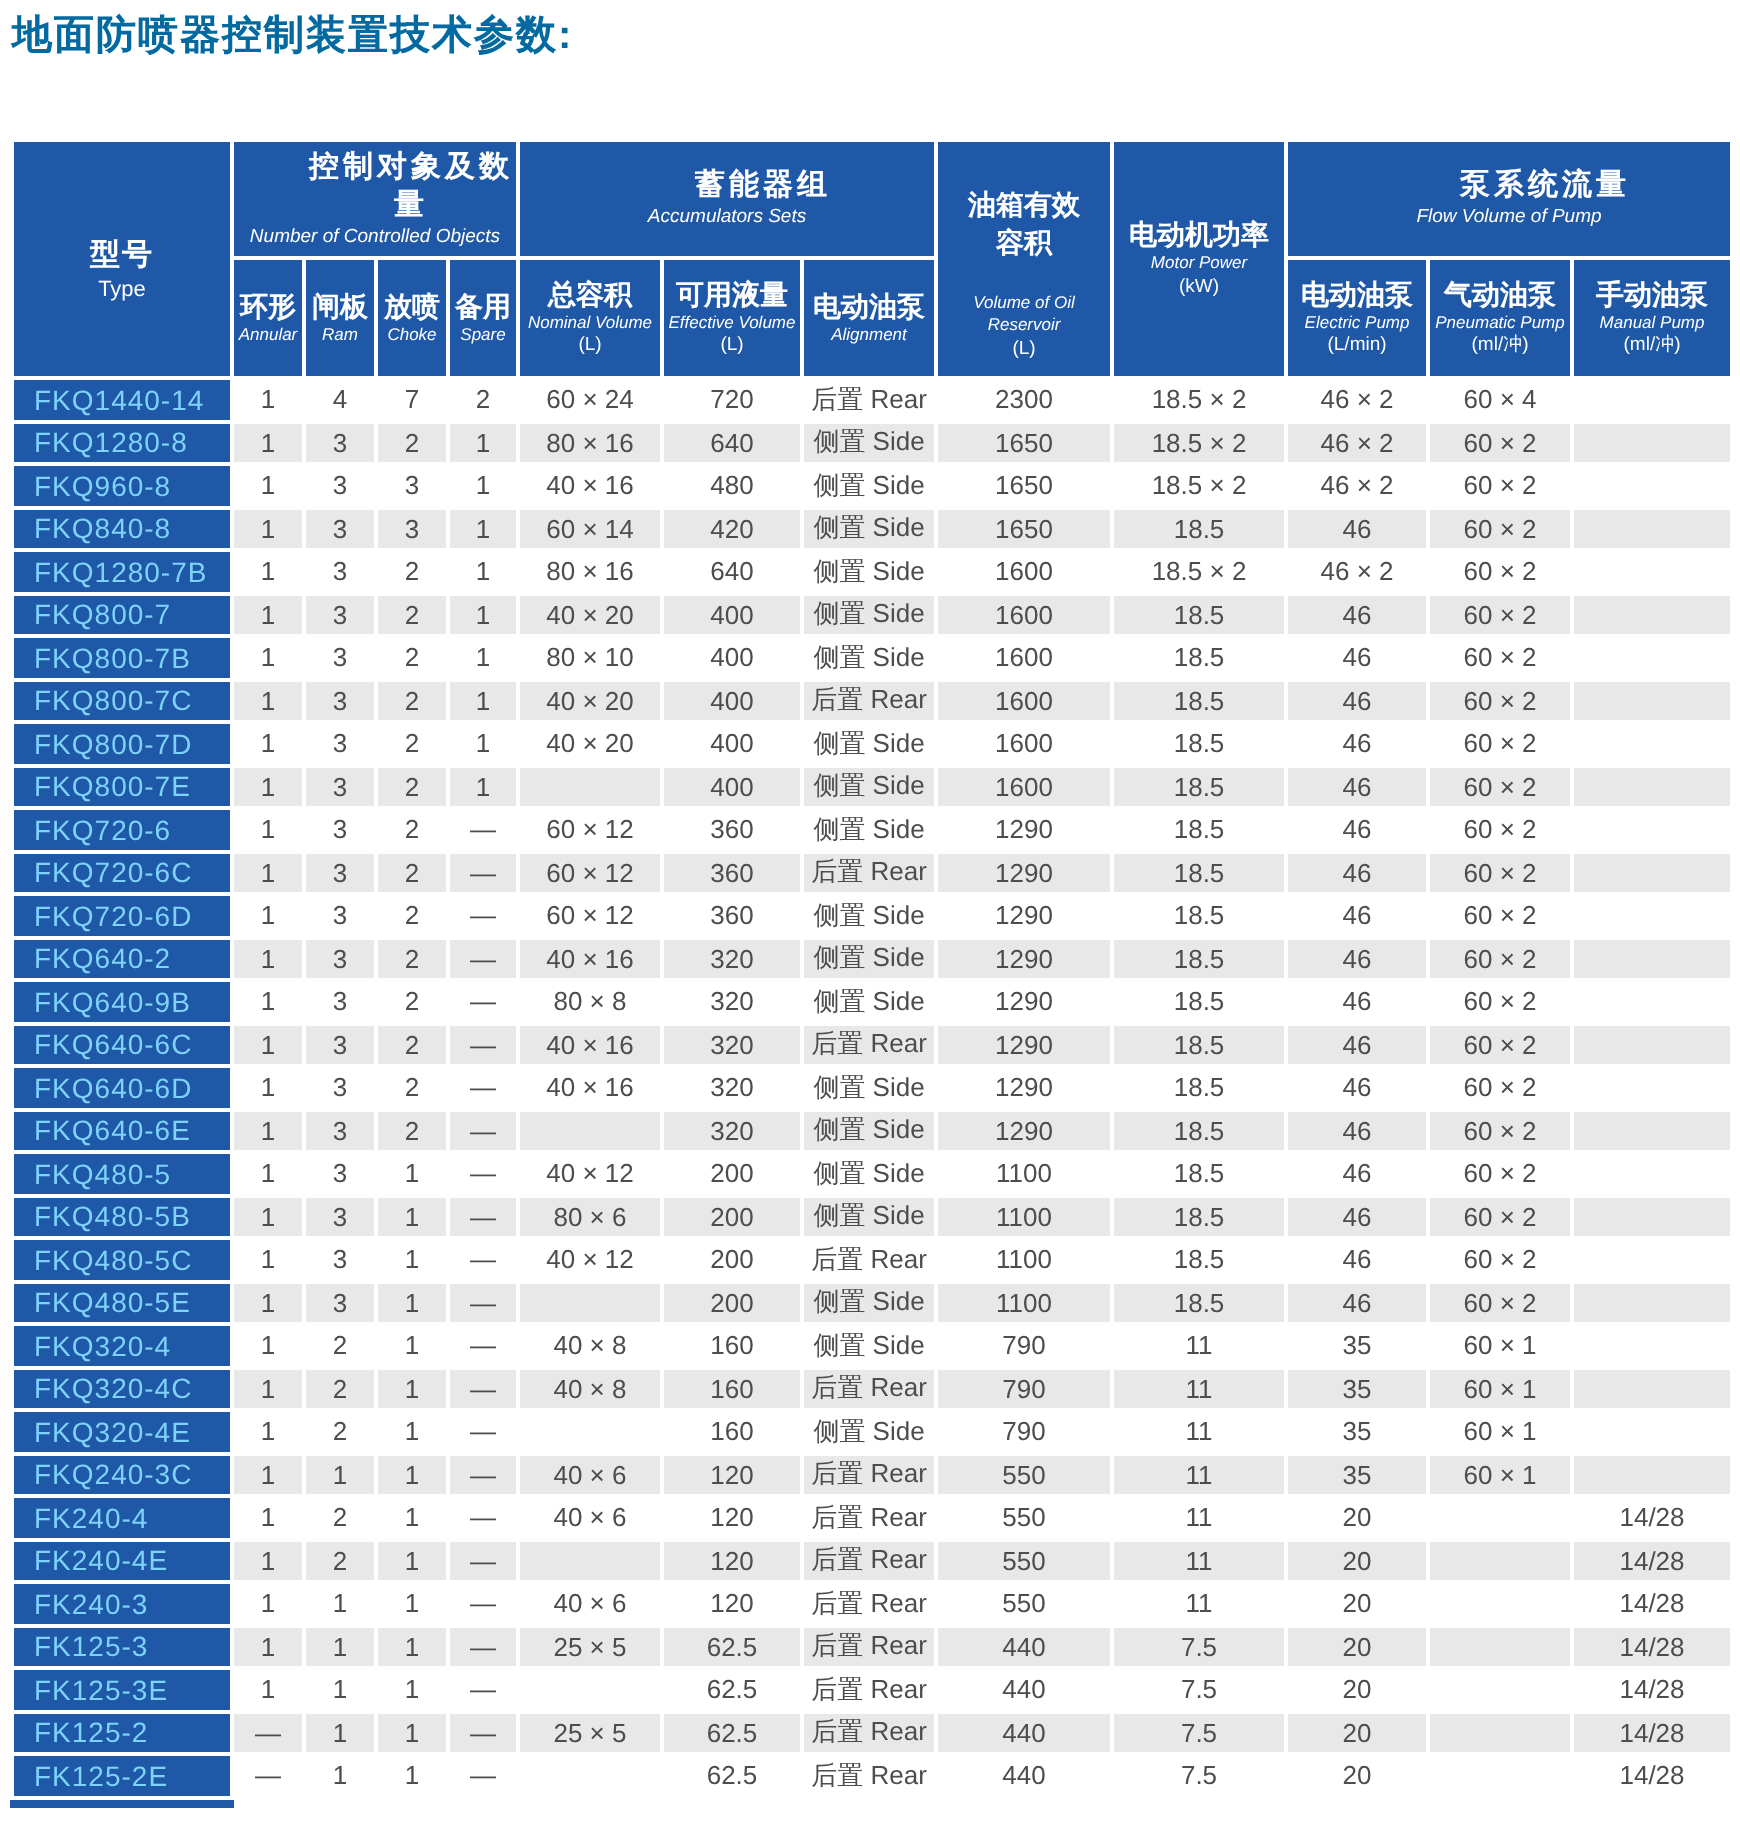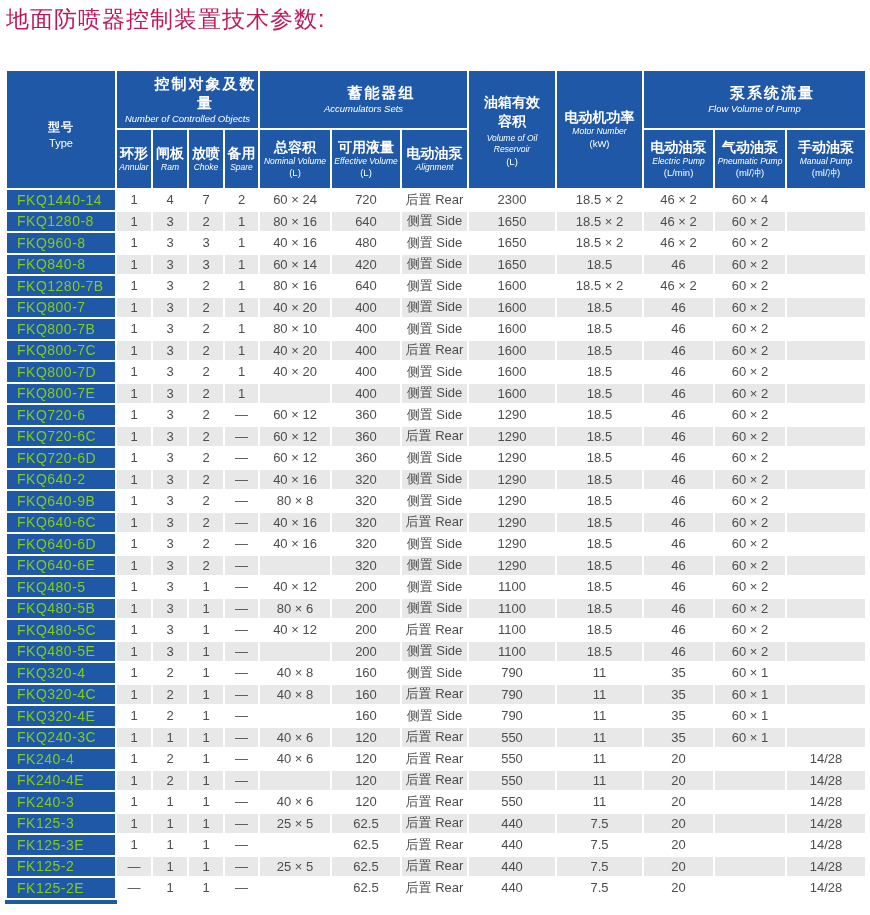--- a/index.html
+++ b/index.html
@@ -2,48 +2,48 @@
 <html><head>
 <meta charset="utf-8">
 <style>
   html,body{margin:0;padding:0;background:#ffffff;}
   body{
     width:870px;height:915px;position:relative;overflow:hidden;
     font-family:"Liberation Sans","DejaVu Sans",sans-serif;
   }
   .page-title{
     position:absolute;top:4px;left:6px;
-    font-size:23px;font-weight:normal;color:#be185d;letter-spacing:1px;
+    font-size:20px;font-weight:bold;color:#0369a1;letter-spacing:1px;
   }
   table.spec{
     position:absolute;top:69px;left:5px;width:860px;
     border-collapse:collapse;table-layout:fixed;
   }
   .spec th,.spec td{border:2px solid #ffffff;overflow:hidden;padding:0;}
   .spec th{
     background:#1f58a6;color:#ffffff;font-weight:normal;
     text-align:center;vertical-align:middle;
   }
   .hr1 th{height:57px;}
   .hr2 th{height:58px;margin-left:32px;}
   .zh{font-size:14px;font-weight:bold;line-height:1.3;}
   .zh-lg{font-size:15px;letter-spacing:2px;margin-left:36px;}
-  .zh-md{font-size:12px;letter-spacing:1px;margin-top:12px;}
+  .zh-md{font-size:15px;letter-spacing:1px;margin-top:12px;}
   .en{font-size:8.5px;line-height:1.35;font-style:italic;}
   .en-group{font-size:9.5px;line-height:1.35;font-style:italic;}
   .en-md{font-size:11px;line-height:1.4;}
   .unit{font-size:9.5px;line-height:1.35;}
-  .wrap-narrow{max-width:64px;margin:3px auto;}
+  .wrap-narrow{max-width:64px;margin:16px auto;}
   .spec td{
     height:19.5px;font-size:13px;color:#4d4d4d;
     text-align:center;vertical-align:middle;background:#ffffff;
   }
   .spec tr.row-gray td{background:#e8e8e8;}
   .spec td.type-cell{
-    background:#1f58a6 !important;color:#84cc16;
+    background:#1f58a6 !important;color:#7dd3fc;
     text-align:left;padding-left:10px;font-size:14px;letter-spacing:0.5px;
   }
   .footer-bar{
     position:absolute;left:5px;top:900px;width:112px;height:4px;background:#1f58a6;
   }
 </style>
 </head>
 <body>
 
 <div class="page-title">地面防喷器控制装置技术参数:</div>
@@ -78,21 +78,21 @@
         <div class="zh zh-lg">蓄能器组</div>
         <div class="en-group">Accumulators Sets</div>
       </th>
       <th rowspan="2">
         <div class="zh wrap-narrow">油箱有效容积</div>
         <div class="en">Volume of Oil Reservoir</div>
         <div class="unit">(L)</div>
       </th>
       <th rowspan="2">
         <div class="zh">电动机功率</div>
-        <div class="en">Motor Number</div>
+        <div class="en">Motor Power</div>
         <div class="unit">(kW)</div>
       </th>
       <th colspan="3">
         <div class="zh zh-lg">泵系统流量</div>
         <div class="en-group">Flow Volume of Pump</div>
       </th>
     </tr>
     <tr class="hr2">
       <th>
         <div class="zh">环形</div>

